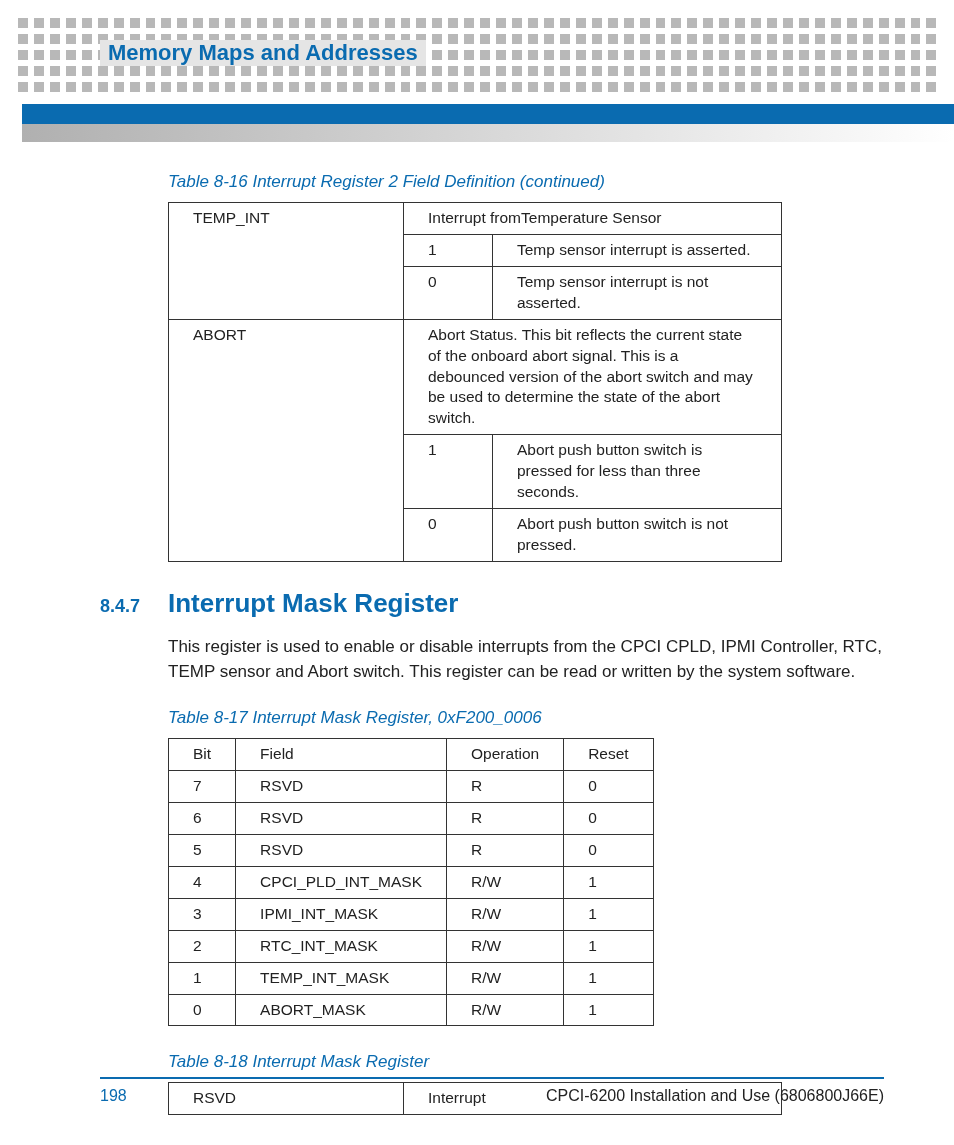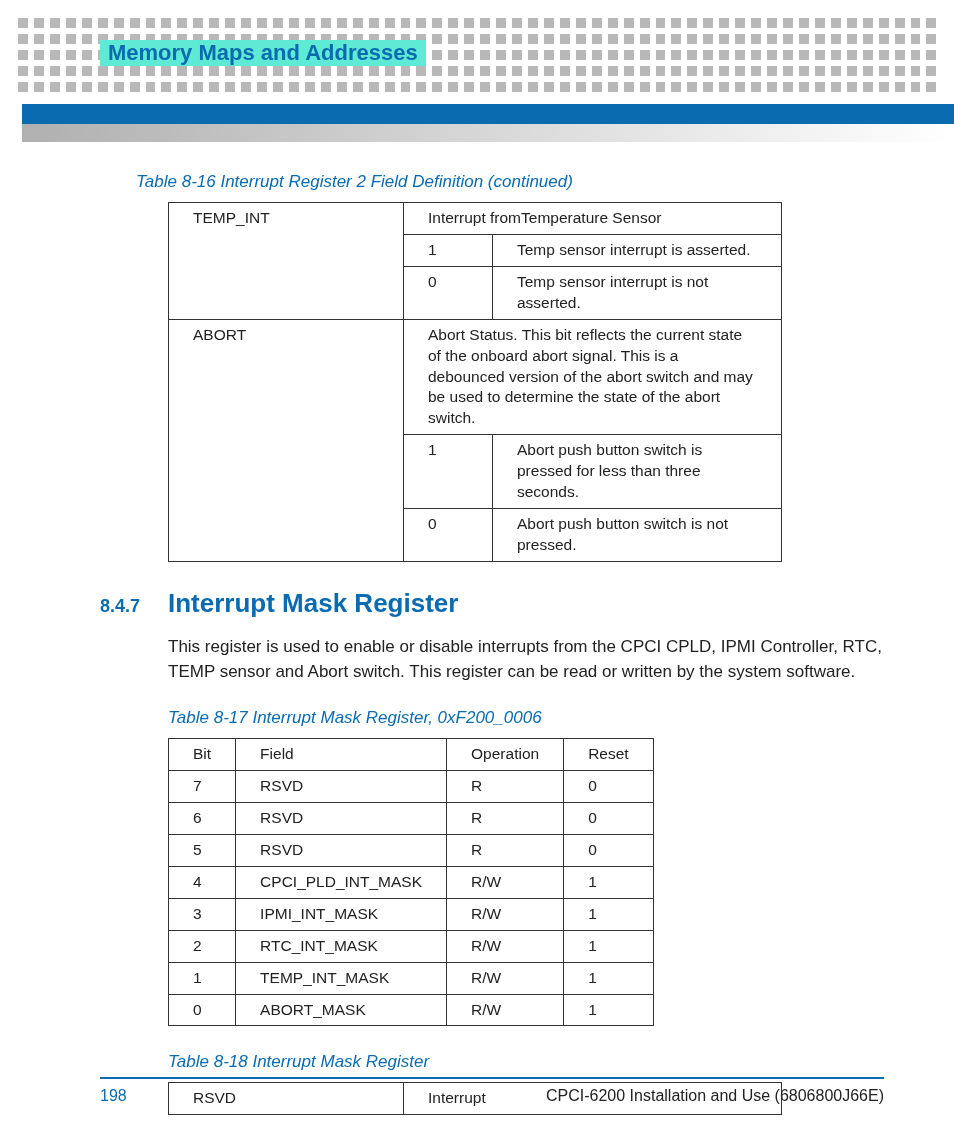--- a/index.html
+++ b/index.html
@@ -31,21 +31,21 @@
   .sq {
     width: 10px;
     height: 10px;
     background: #b8b8b8;
     display: inline-block;
   }
   .chapter-title-wrap {
     position: absolute;
     top: 40px;
     left: 100px;
-    background: #5eead4;
+    background: #e5e5e5;
     padding: 0 8px;
   }
   .chapter-title {
     color: #0a6bb0;
     font-weight: 700;
     font-size: 22px;
   }
   .blue-bar {
     position: absolute;
     top: 104px;
@@ -66,21 +66,21 @@
     position: absolute;
     top: 172px;
     left: 100px;
     right: 70px;
   }
   .table-caption {
     color: #0a6bb0;
     font-style: italic;
     font-size: 17px;
     margin-bottom: 10px;
-    margin-left: 36px;
+    margin-left: 68px;
   }
   .tc2 { margin-left: 68px; }
   .tbl {
     border-collapse: collapse;
     margin-left: 68px;
     margin-bottom: 26px;
   }
   .tbl td {
     border: 1px solid #333;
     padding: 5px 24px;

